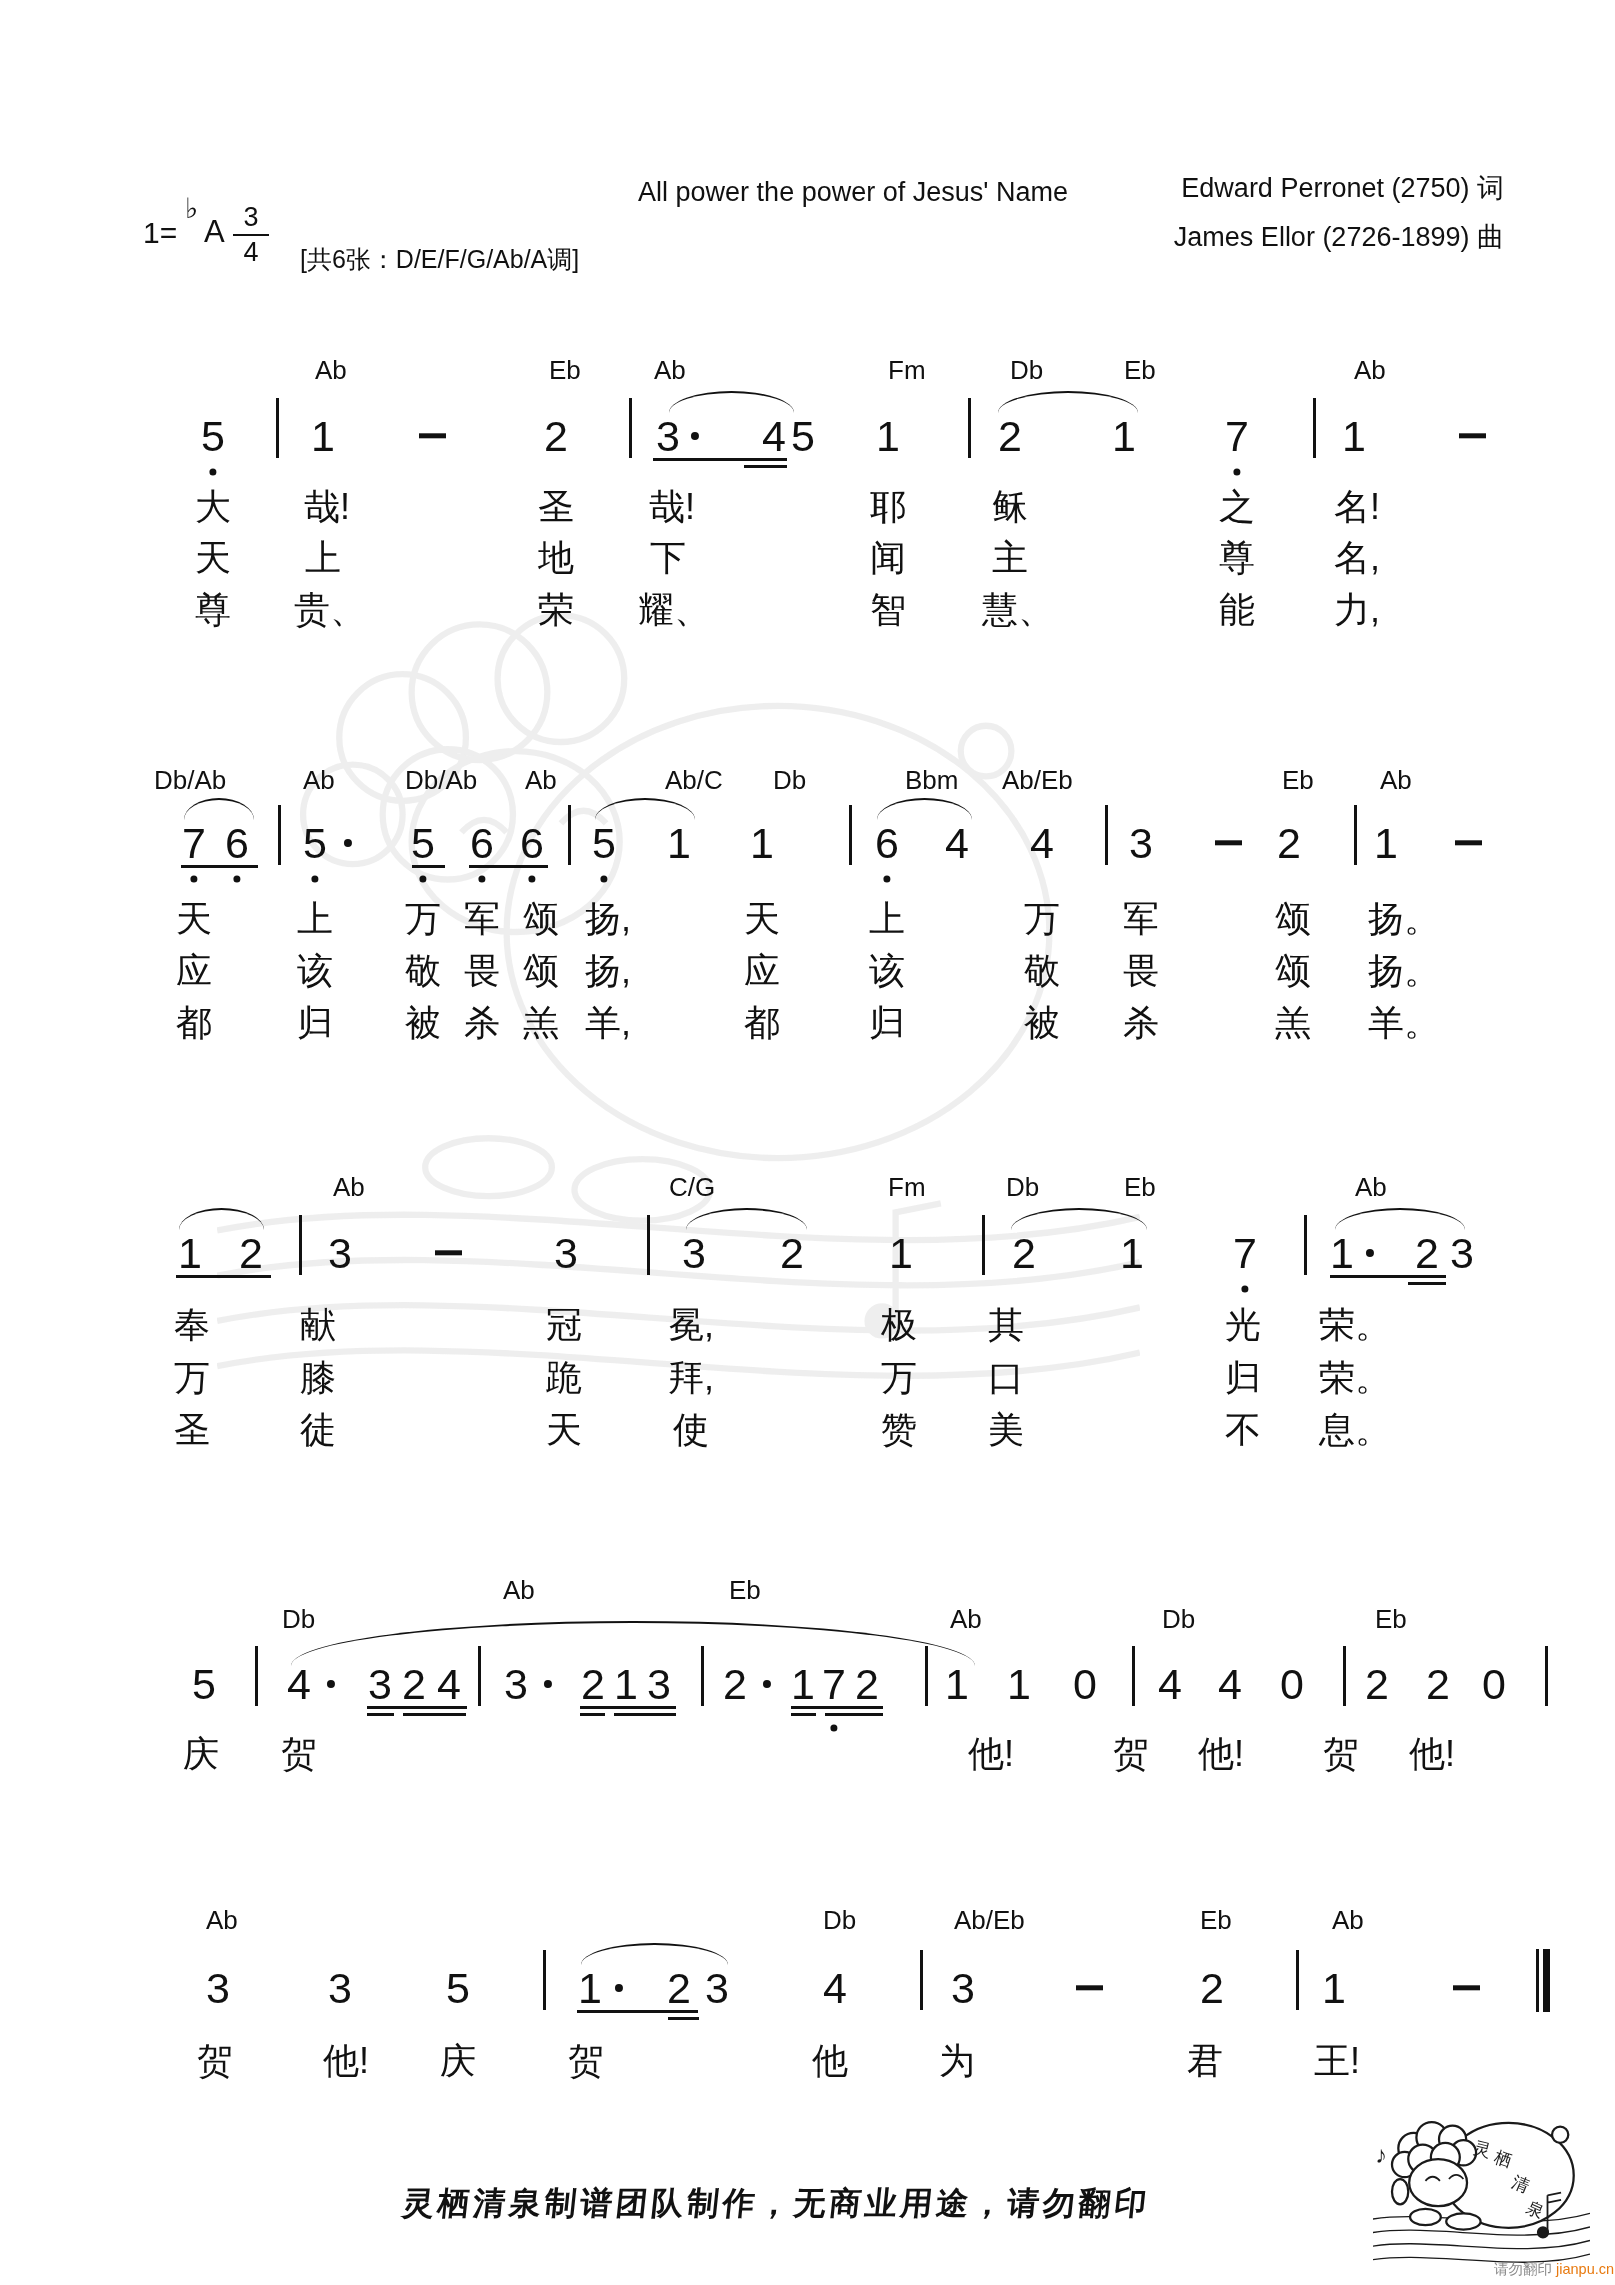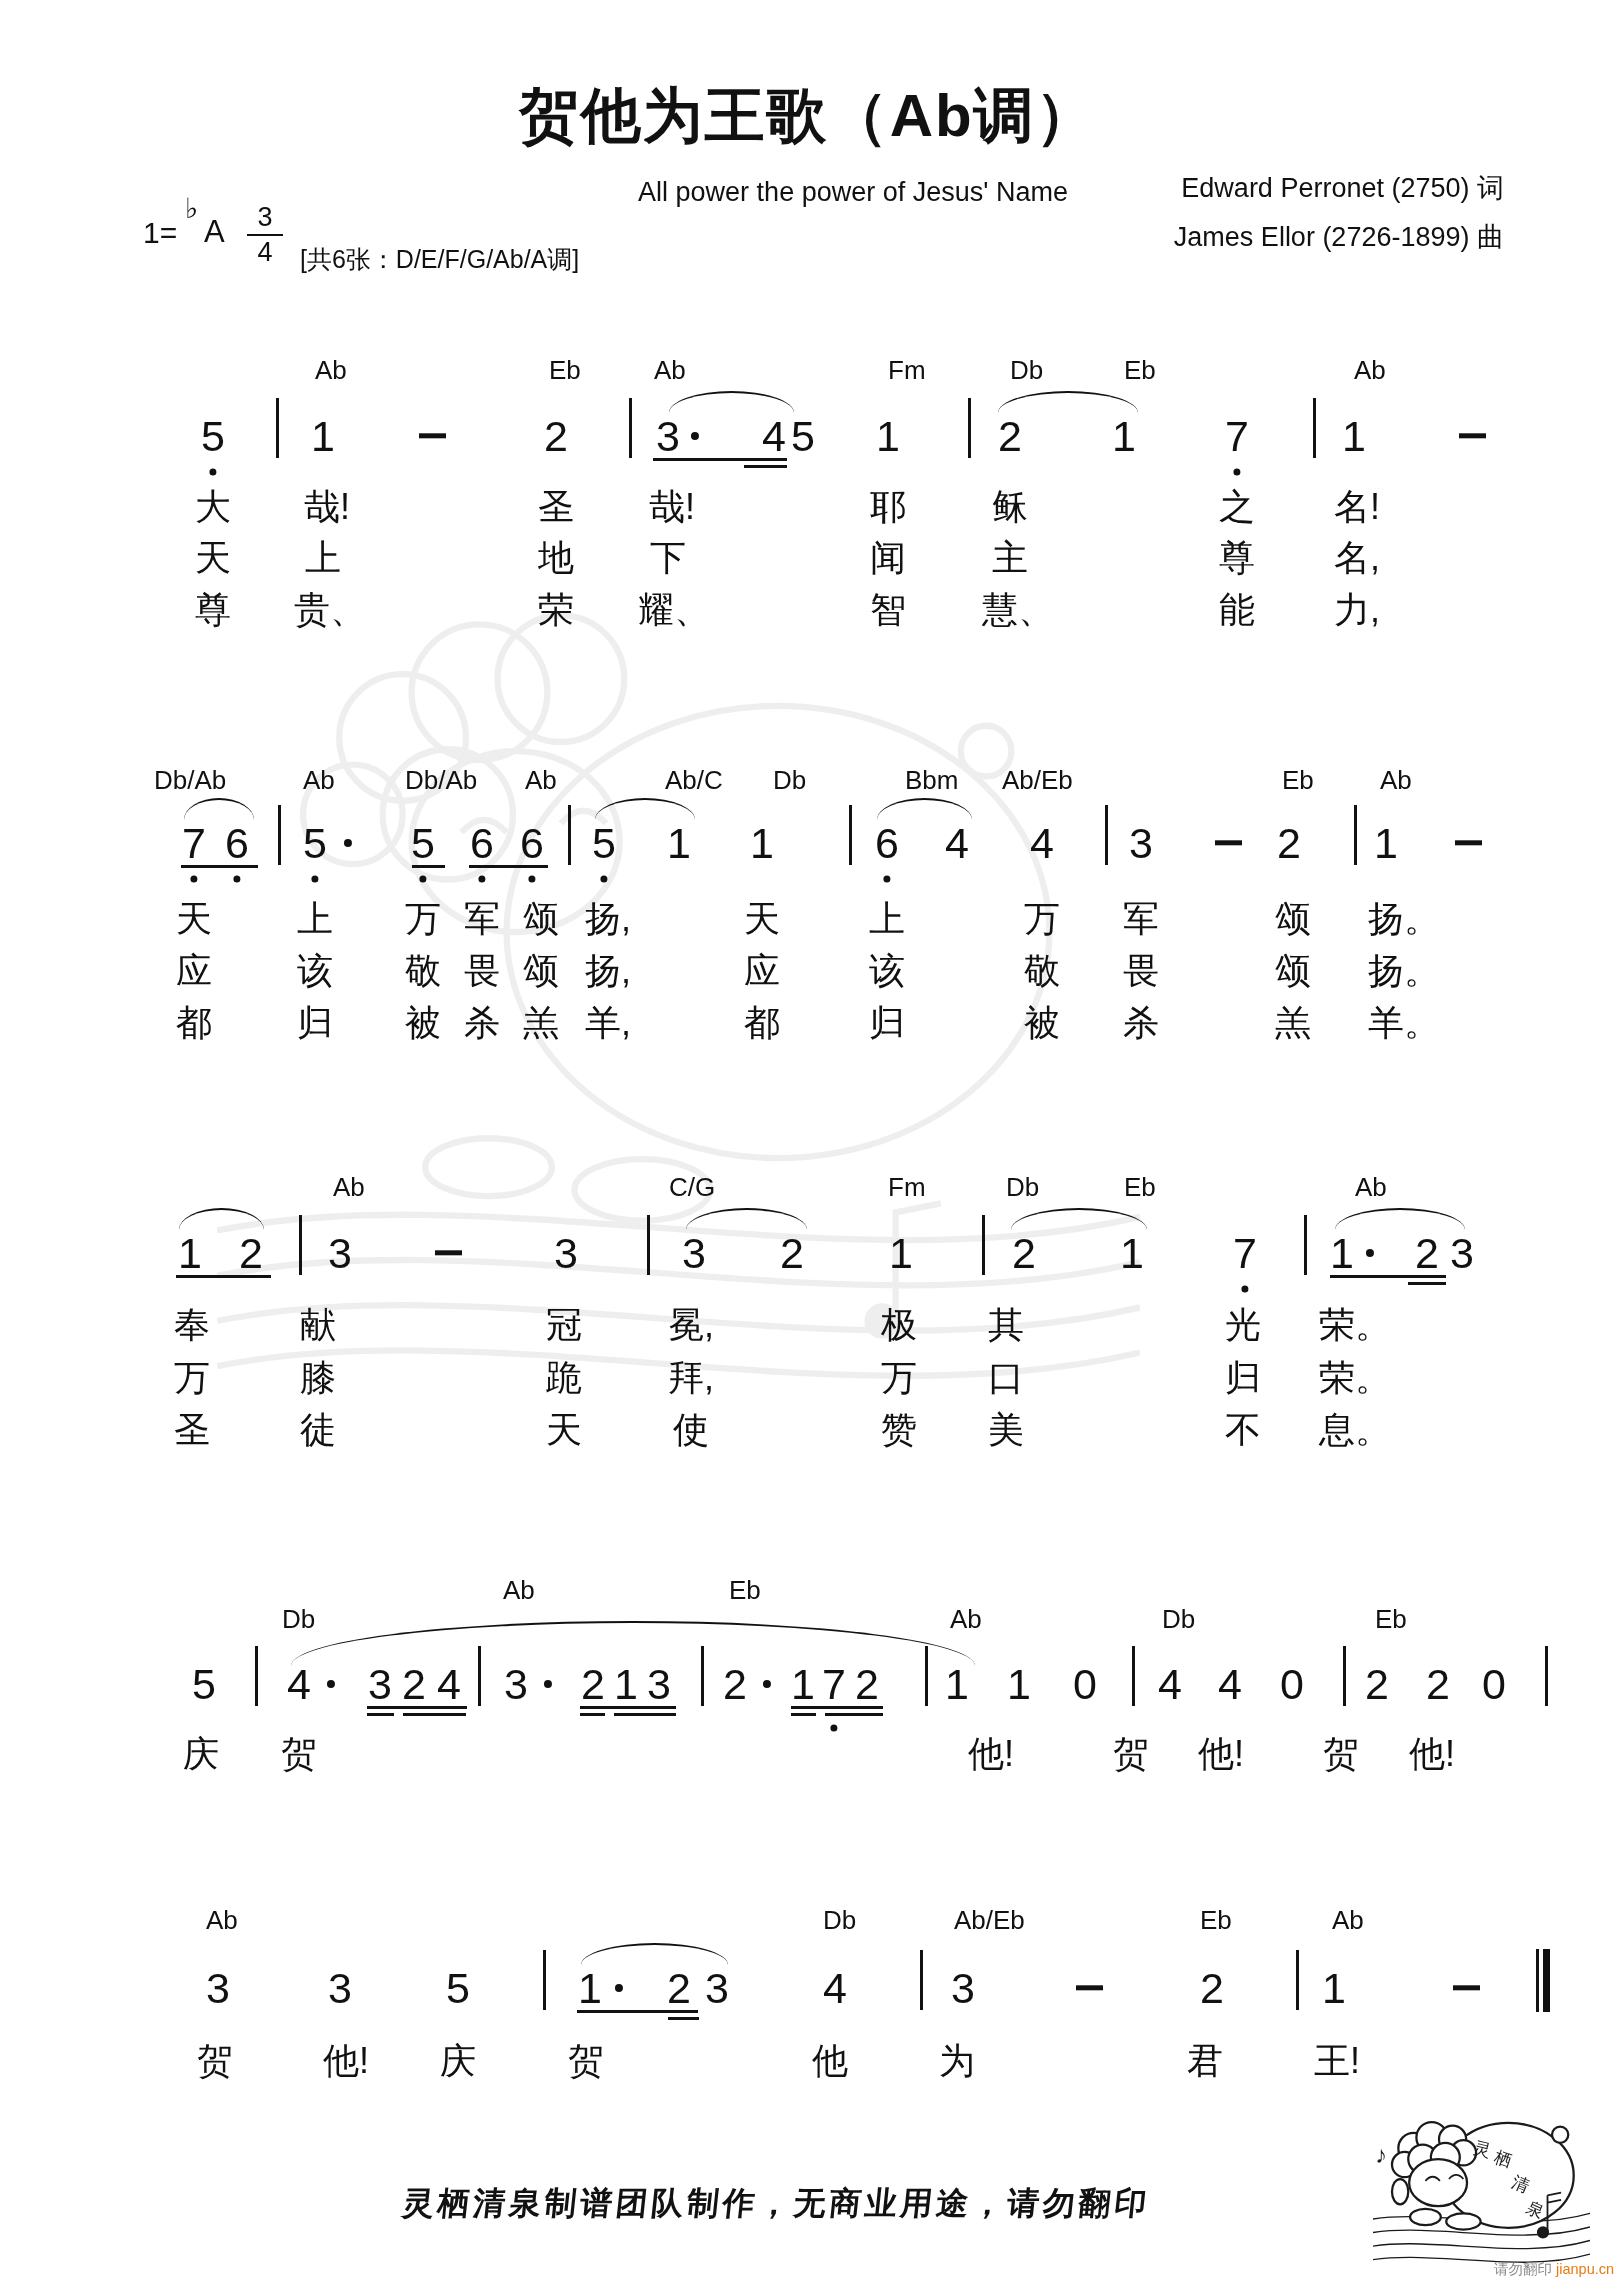--- a/index.html
+++ b/index.html
@@ -22,21 +22,21 @@
   #subtitle{
     left:853px;top:177px;transform:translateX(-50%);
     font-size:27px;white-space:nowrap;
   }
   .author-line{
     right:112px;
     font-size:27px;white-space:nowrap;text-align:right;
   }
   .keysig{font-size:30px;white-space:nowrap;}
   #flat-sign{left:185px;top:192px;font-size:28px;}
-  #meter{left:247px;top:204px;width:36px;text-align:center;font-size:27px;line-height:1;}
+  #meter{left:233px;top:204px;width:36px;text-align:center;font-size:27px;line-height:1;}
   #meter .bar{display:block;height:2.7px;background:#111;margin:2.7px 0;}
   #series-note{left:300px;top:243px;font-size:25px;white-space:nowrap;}
   .chord{
     position:absolute;
     font-size:26px;line-height:1;
     white-space:nowrap;
     transform:translateY(-50%);
   }
   .note{
     position:absolute;
@@ -91,21 +91,20 @@
     <ellipse cx="300" cy="690" rx="70" ry="32"></ellipse>
       <ellipse cx="470" cy="715" rx="75" ry="34"></ellipse>
     <path d="M0 760 C 300 700, 700 820, 1020 745"></path>
     <path d="M0 810 C 300 750, 700 870, 1020 795"></path>
     <path d="M0 860 C 300 800, 700 920, 1020 845"></path>
     <path d="M0 910 C 300 850, 700 970, 1020 895"></path>
     <circle cx="735" cy="860" r="16" fill="currentColor"></circle>
     <path d="M750 860 L750 740 L800 730"></path>
   </svg>
 
-  <div id="title" class="abs">贺他为王歌（Ab调）</div>
   <div id="subtitle" class="abs">All power the power of Jesus' Name</div>
   <div class="abs author-line" style="top:170px;">Edward Perronet (2750) 词</div>
   <div class="abs author-line" style="top:219px;">James Ellor (2726-1899) 曲</div>
 
   <div class="abs keysig" style="left:143px;top:216px;">1=</div>
   <div id="flat-sign" class="abs">♭</div>
   <div class="abs keysig" style="left:204px;top:214px;font-size:31px;">A</div>
   <div id="meter" class="abs">
     <span>3</span>
     <span class="bar"></span>

